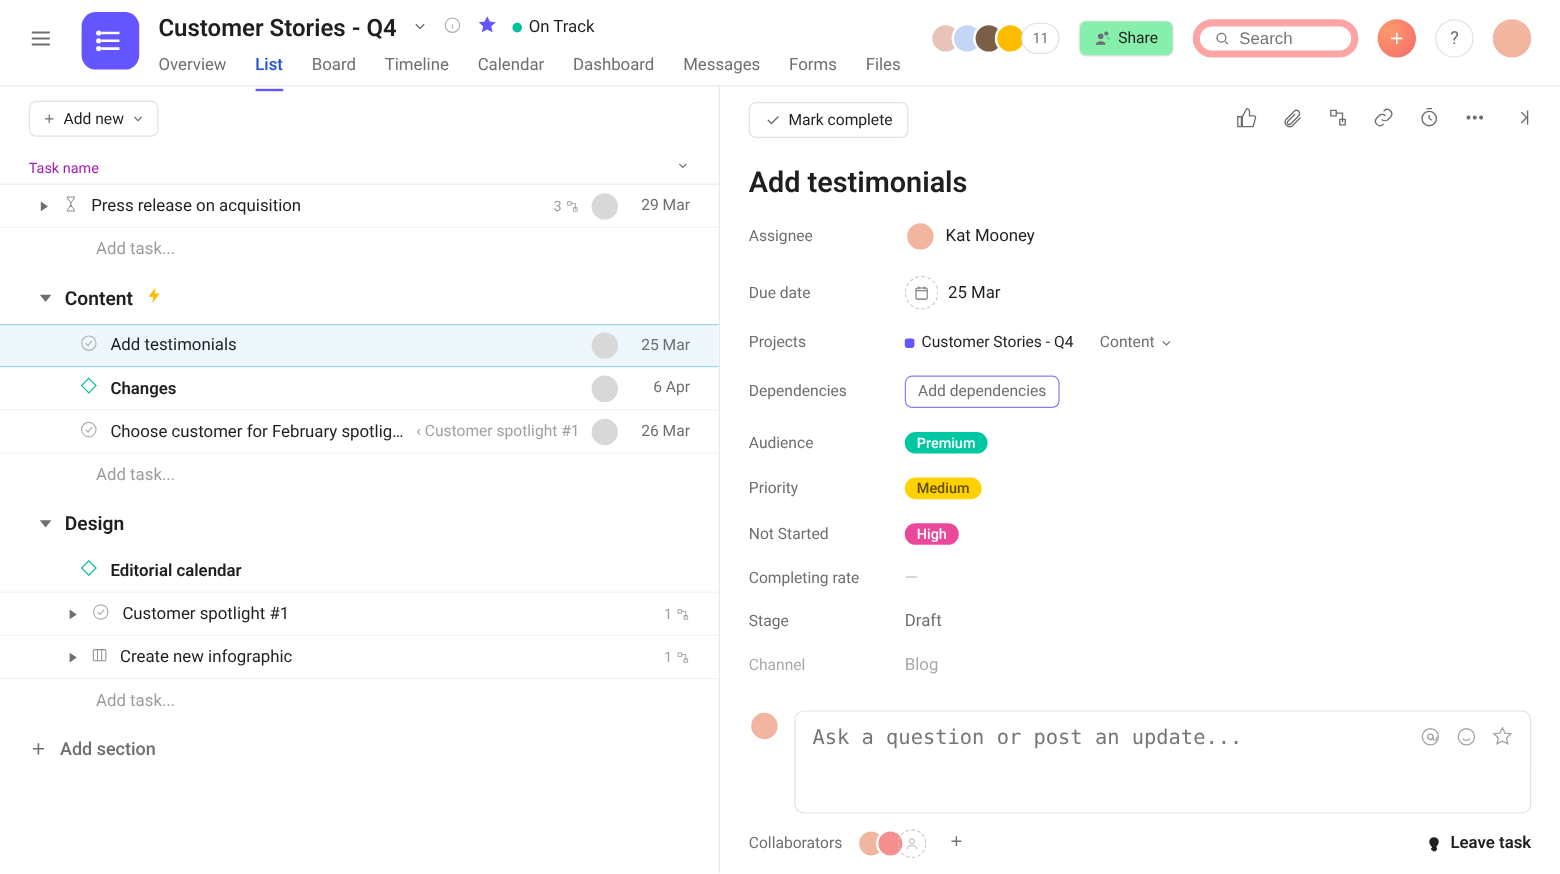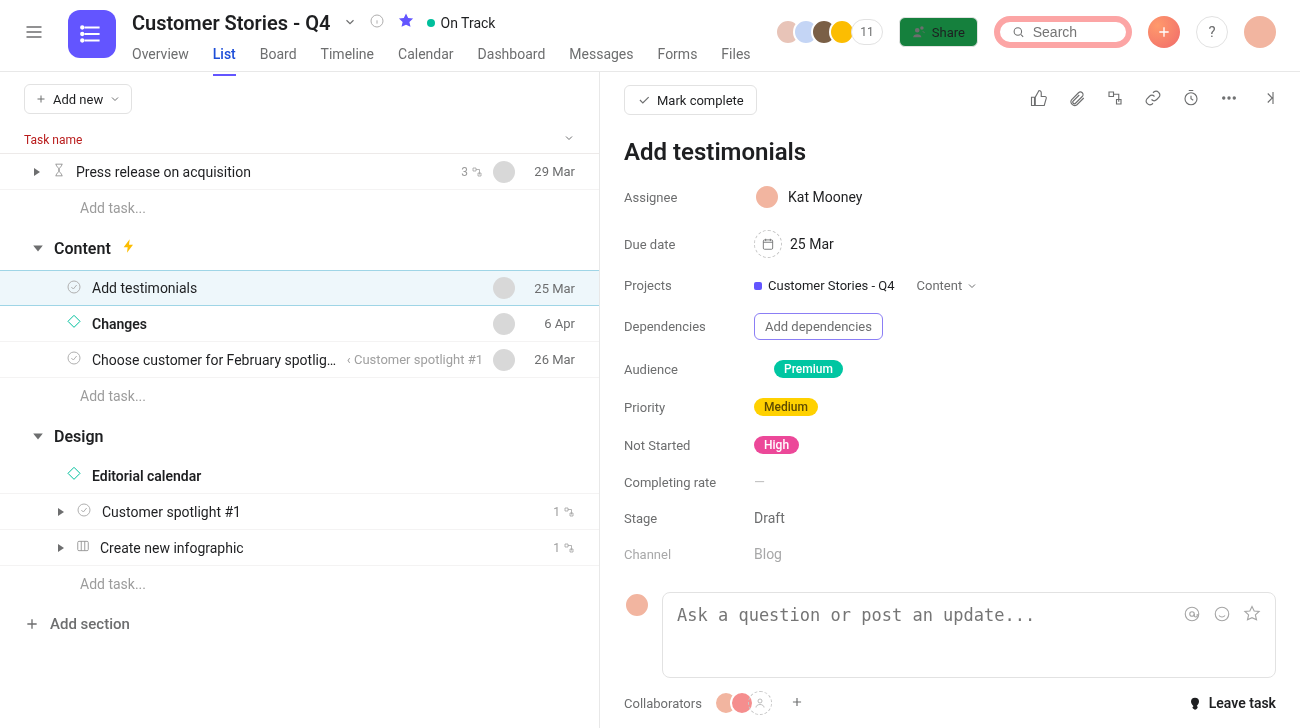--- a/index.html
+++ b/index.html
@@ -57,21 +57,21 @@
 .avatar:first-child { margin-left:0; }
 .avatar-count {
   height:26px; padding:0 8px; margin-left:-4px;
   border:1px solid #e2e2e2; border-radius:13px;
   display:flex; align-items:center; font-size:12px; color:#6d6e6f;
   background:#fff;
 }
 .share-btn {
   height:30px; padding:0 12px; border:1px solid #e2e2e2; border-radius:6px;
   display:flex; align-items:center; gap:6px; font-size:13px; cursor:pointer;
-  background:#15803d;
+  background:#86efac;
 }
 .share-btn svg { width:14px; height:14px; fill:#6d6e6f; }
 .search-box {
   width:138px; height:32px; border:6px solid #fca5a5; border-radius:16px;
   display:flex; align-items:center; gap:8px; padding:0 12px;
 }
 .search-box svg { width:16px; height:16px; stroke:#6d6e6f; fill:none; stroke-width:2; }
 .search-box input {
   border:none; outline:none; font-size:14px; width:100%; color:#6d6e6f; background:transparent;
 }
@@ -96,21 +96,21 @@
 
 .lp-toolbar { padding:12px 24px; display:flex; align-items:center; }
 .add-new-btn {
   height:30px; padding:0 10px; border:1px solid #e2e2e2; border-radius:6px;
   display:flex; align-items:center; gap:6px; font-size:13px; cursor:pointer;
 }
 .add-new-btn svg { width:12px; height:12px; stroke:#6d6e6f; stroke-width:2; fill:none; }
 
 .list-header {
   display:flex; align-items:center; justify-content:space-between;
-  padding:6px 24px; font-size:12px; color:#b91c1c;
+  padding:6px 24px; font-size:12px; color:#a21caf;
   border-bottom:1px solid #edeae9;
 }
 .list-header .col-toggle svg { width:12px; height:12px; stroke:#6d6e6f; fill:none; stroke-width:2; }
 
 .task-list { overflow-y:auto; flex:1; }
 .task-row {
   height:36px; display:flex; align-items:center; gap:10px;
   padding:0 24px 0 32px; font-size:14px;
   border-bottom:1px solid #f4f3f3;
 }
@@ -171,21 +171,21 @@
   font-size:13px; color:#1e1f21;
 }
 .chip .dot { width:8px; height:8px; border-radius:2px; }
 .sec-chip { font-size:13px; color:#6d6e6f; display:flex; align-items:center; gap:4px; }
 .sec-chip svg { width:12px; height:12px; stroke:#6d6e6f; fill:none; stroke-width:2; }
 .deps-btn {
   border:1px solid #8b7ef5; border-radius:6px; padding:5px 10px;
   font-size:13px; color:#6d6e6f; cursor:pointer;
 }
 .pill { padding:2px 10px; border-radius:10px; font-size:12px; font-weight:500; }
-.pill.audience { background:#00c6a2; color:#fff;margin-left:20px; }
+.pill.audience { background:#00c6a2; color:#fff; }
 .pill.priority { background:#ffd100; color:#5f4b00; }
 .pill.status   { background:#ec4899; color:#fff; }
 .plain-val { font-size:14px; color:#6d6e6f; }
 .dash { color:#c2c2c2; letter-spacing:1px; }
 
 .comment-area { padding:12px 24px 0; }
 .comment-box {
   border:1px solid #e2e2e2; border-radius:8px;
   display:flex; align-items:flex-start; gap:12px; padding:12px 14px;
   height:86px;

